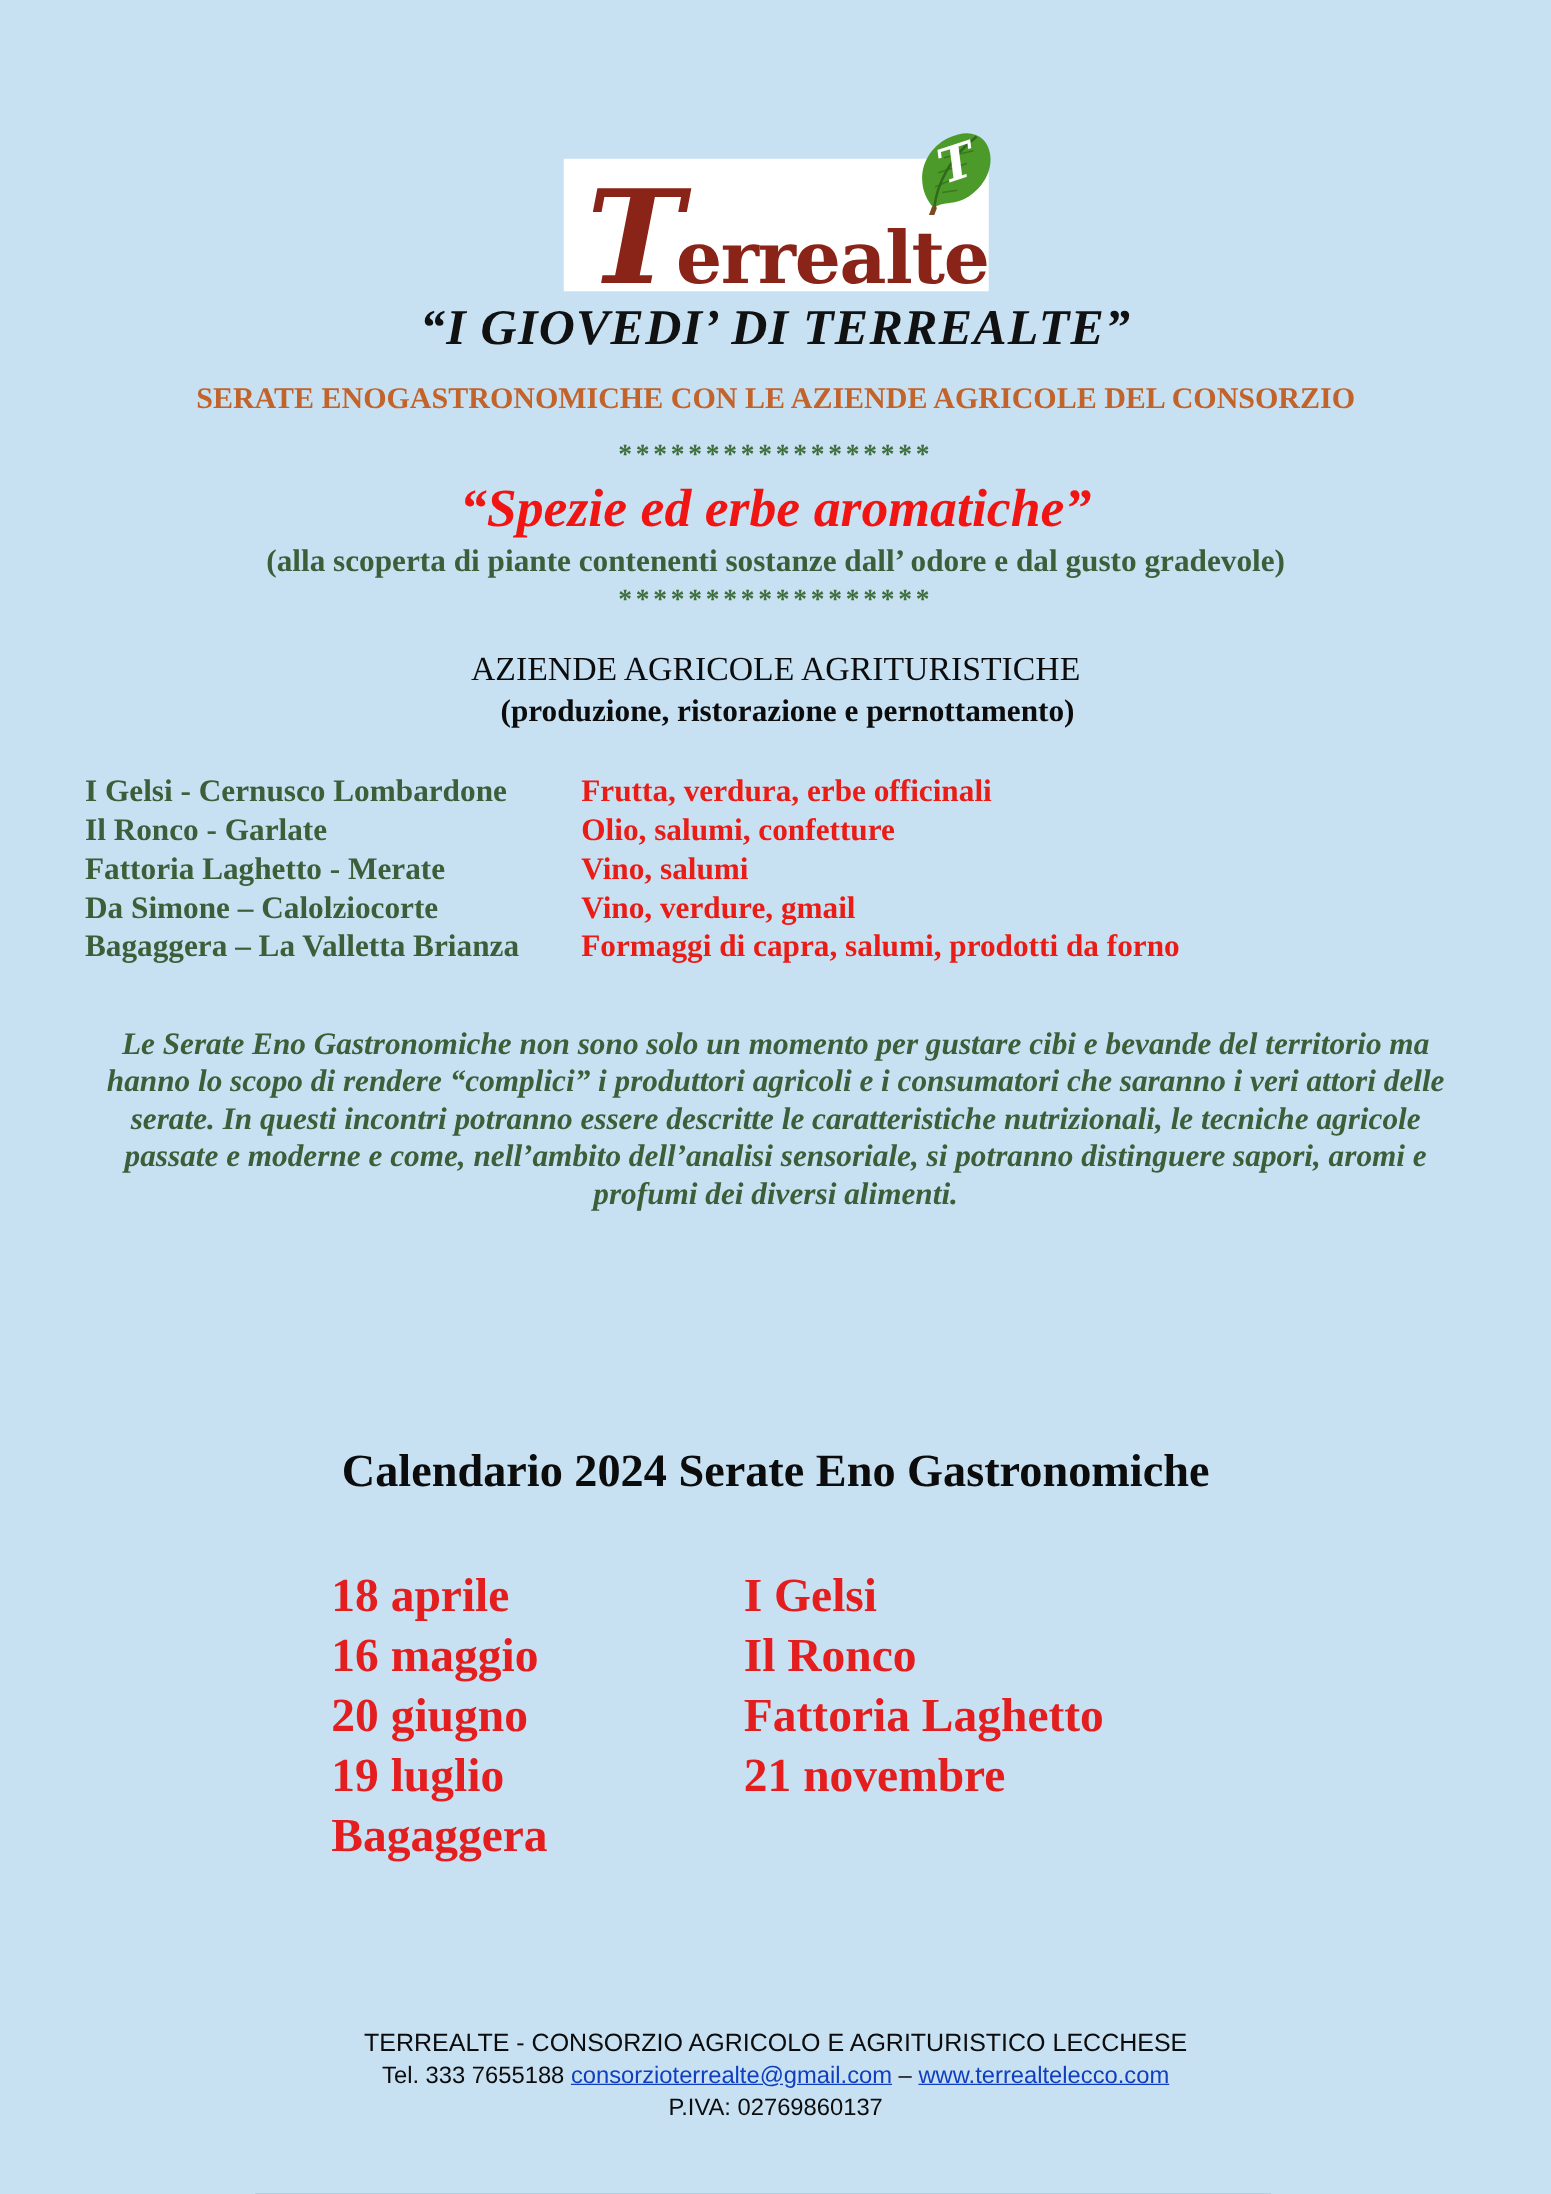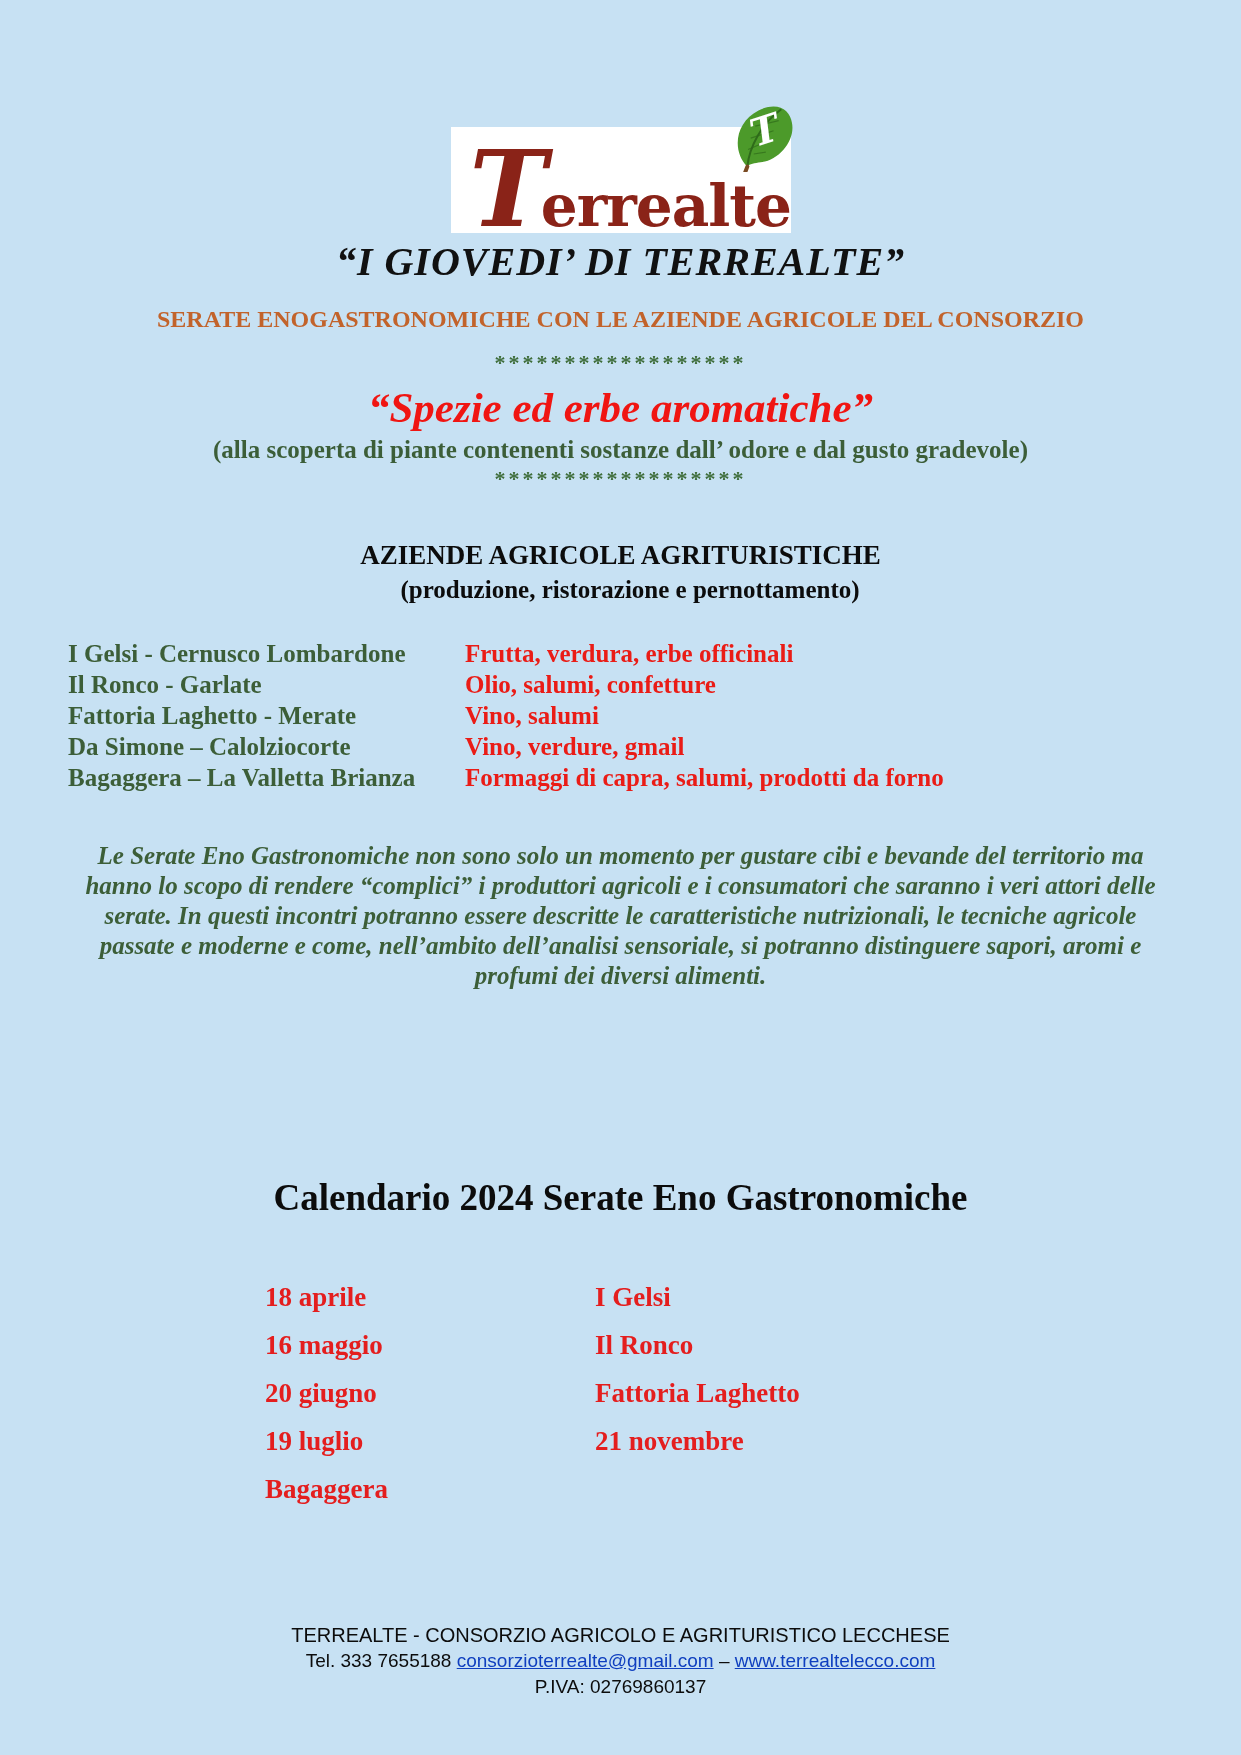--- a/index.html
+++ b/index.html
@@ -79,23 +79,23 @@
     color: #f01512;
   }
   .event-subtitle {
     margin-top: 4px;
     font-size: 25px;
     font-weight: bold;
     color: #3c5e38;
   }
   .stars2 { margin-top: 2px; }
   .section-heading {
-    margin-top: 48px;
+    margin-top: 28px;
     font-size: 27px;
-    font-weight: bold;
+    font-weight: normal;
     color: #0c0c0c;
   }
   .section-subheading {
     margin-top: 5px;
     font-size: 25px;
     font-weight: bold;
     color: #0c0c0c;
     padding-left: 19px;
   }
   
@@ -126,21 +126,21 @@
     margin-top: 185px;
     font-size: 37px;
     font-weight: bold;
     color: #0c0c0c;
   }
   .calendar-table {
     margin: 60px 0 0 265px;
     display: grid;
     grid-template-columns: 330px auto;
     row-gap: 11px;
-    font-size: 27px;
+    font-size: 38px;
     font-weight: bold;
     color: #e41e1e;
     line-height: 37px;
   }
   
   .footer {
     position: absolute;
     left: 0; right: 0;
     top: 1622px;
     text-align: center;

